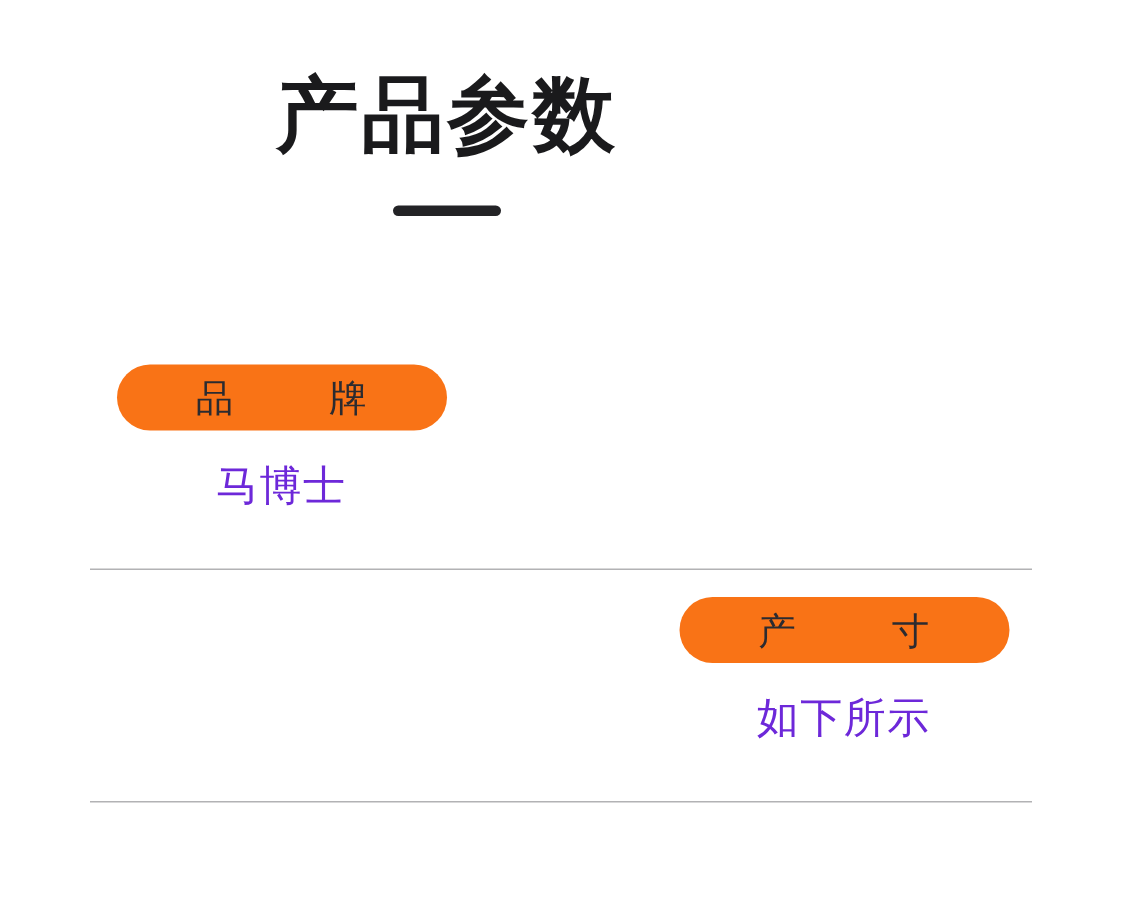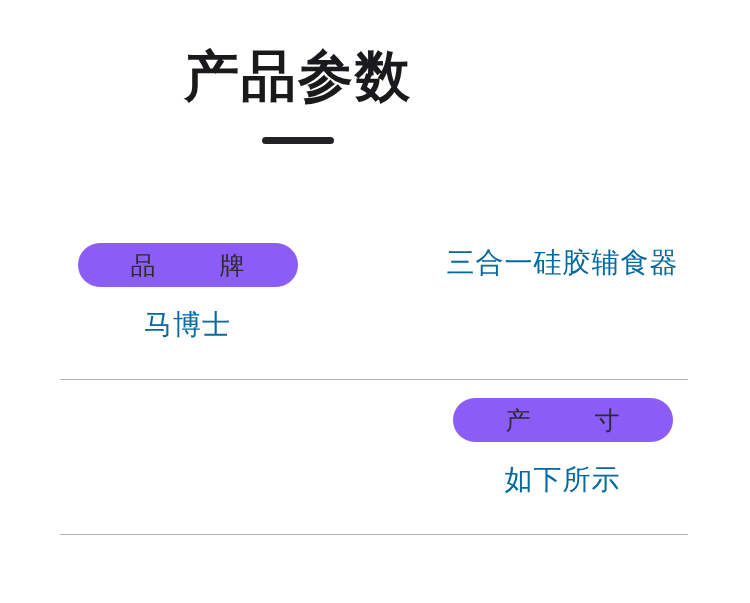--- a/index.html
+++ b/index.html
@@ -87,21 +87,21 @@
     flex-direction: column;
     align-items: center;
     box-sizing: border-box;
   }
 
   .spec-label-pill {
     margin-top: 18px;
     width: 220px;
     height: 44px;
     border-radius: 22px;
-    background: #8b5cf6;
+    background: #f97316;
     display: flex;
     align-items: center;
     justify-content: center;
     box-sizing: border-box;
   }
 
   .spec-label-text {
     font-size: 25px;
     line-height: 25px;
     color: #2b2b30;
@@ -109,21 +109,21 @@
     
     text-indent: 28px;
     white-space: nowrap;
     font-family: "DejaVu Sans", "Liberation Sans", sans-serif;
   }
 
   .spec-value {
     margin-top: 21px;
     font-size: 28px;
     line-height: 34px;
-    color: #0369a1;
+    color: #6d28d9;
     letter-spacing: 1px;
     white-space: nowrap;
     font-family: Liberation Serif, serif;
   }
 </style>
 </head>
 <body>
 
 <div class="page">
 
@@ -139,21 +139,20 @@
     <div class="spec-row">
 
       <div class="spec-cell">
         <div class="spec-label-pill">
           <span class="spec-label-text">品  牌</span>
         </div>
         <div class="spec-value">马博士</div>
       </div>
 
       <div class="spec-cell">
-        <div class="spec-value">三合一硅胶辅食器</div>
       </div>
 
       <div class="rule"></div>
     </div>
 
     <div class="spec-row">
 
       <div class="spec-cell">
       </div>
 

